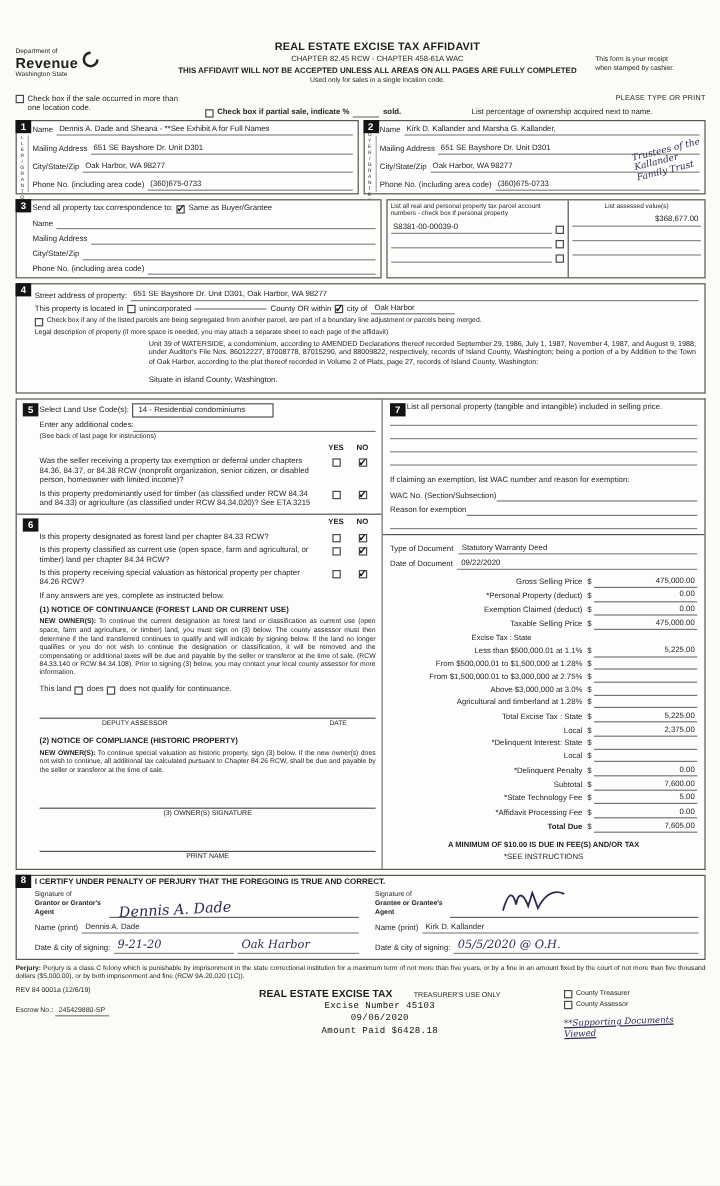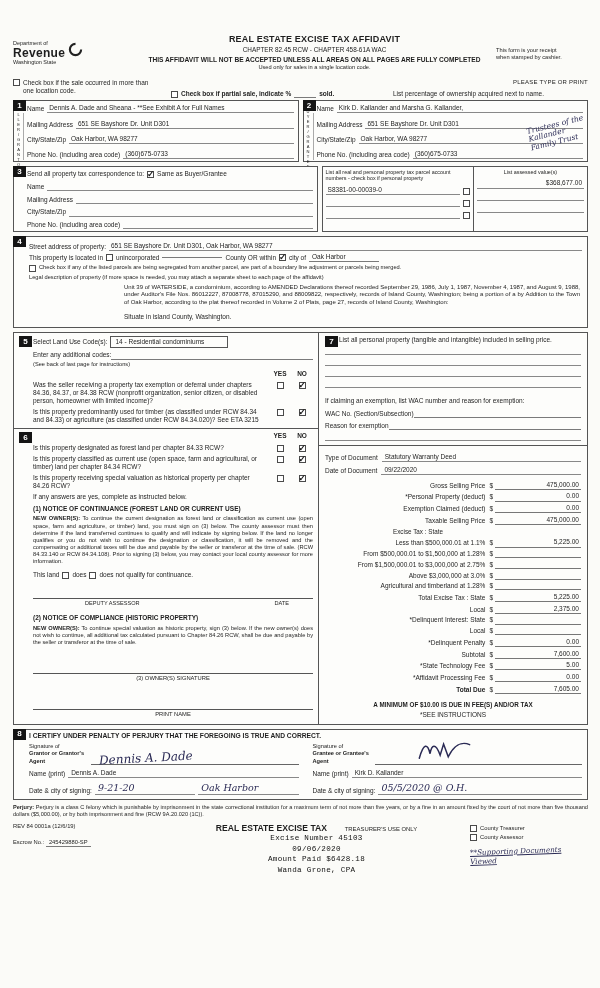--- a/index.html
+++ b/index.html
@@ -590,21 +590,20 @@
         </div>
       </div>
       <div class="f-c">
         <div>
           <span class="stamp-title">REAL ESTATE EXCISE TAX</span>
           <span class="treas">TREASURER'S USE ONLY</span>
         </div>
         <div class="stampline">Excise Number 45103</div>
         <div class="stampline">09/06/2020</div>
         <div class="stampline">Amount Paid $6428.18</div>
-        <div class="stampline">Wanda Grone, CPA</div>
       </div>
       <div class="f-r">
         <div class="copy">
           <span class="cb"></span>
           <span>County Treasurer</span>
         </div>
         <div class="copy">
           <span class="cb"></span>
           <span>County Assessor</span>
         </div>

